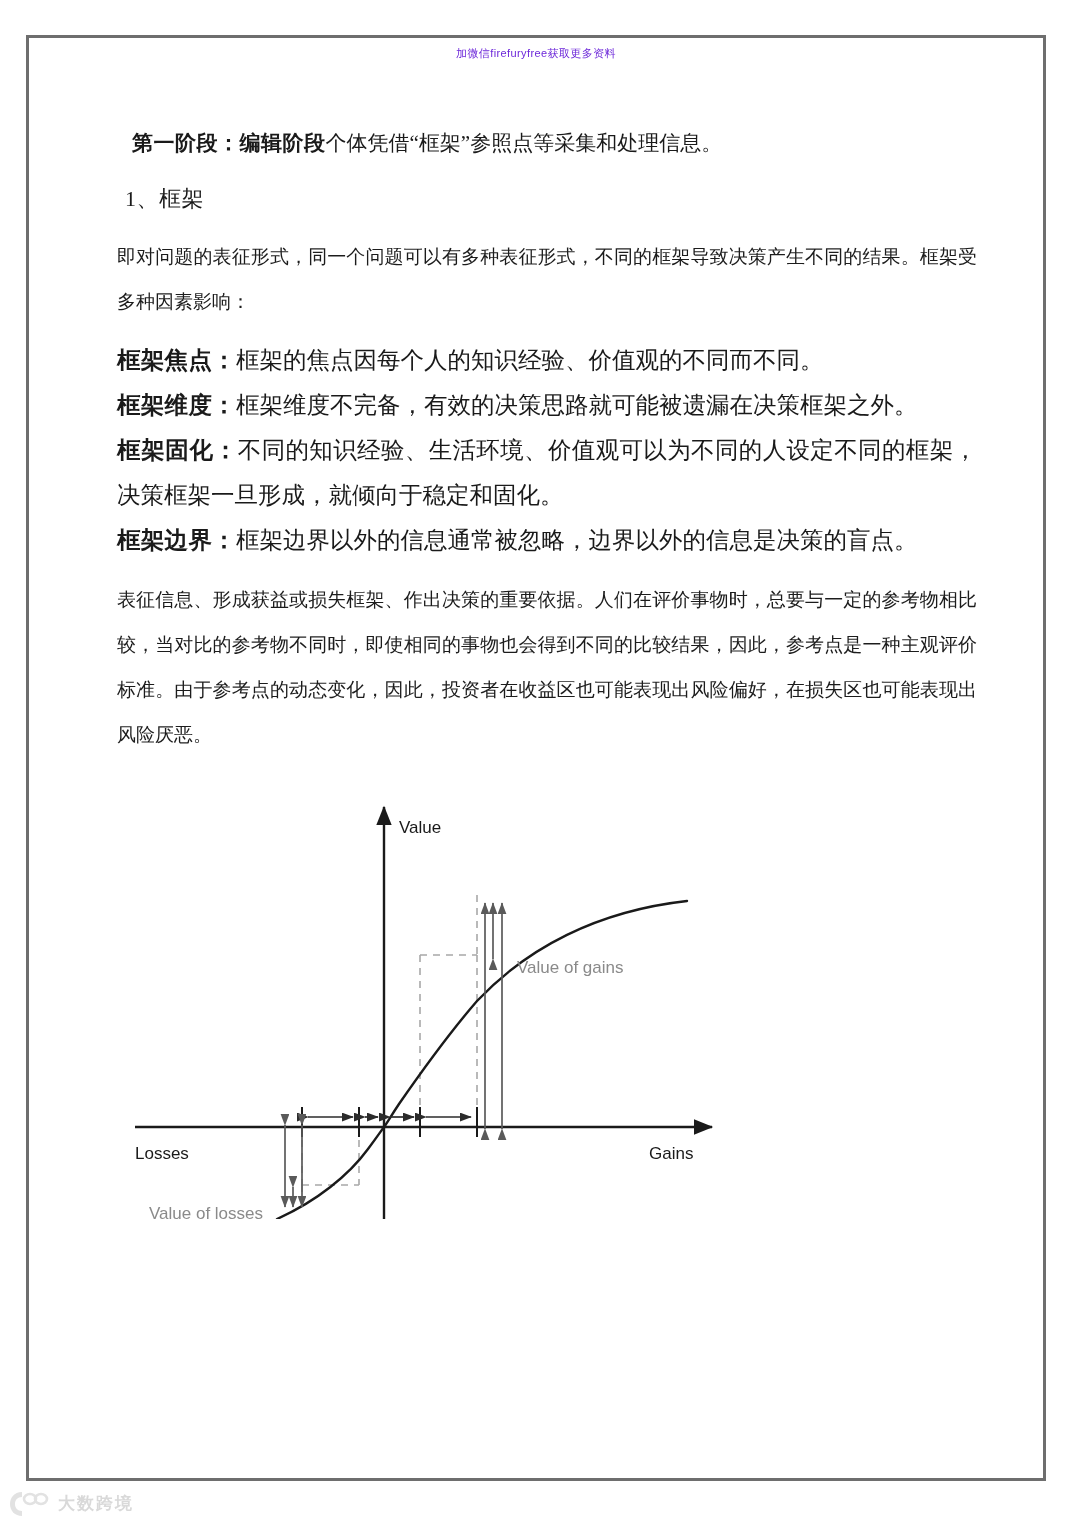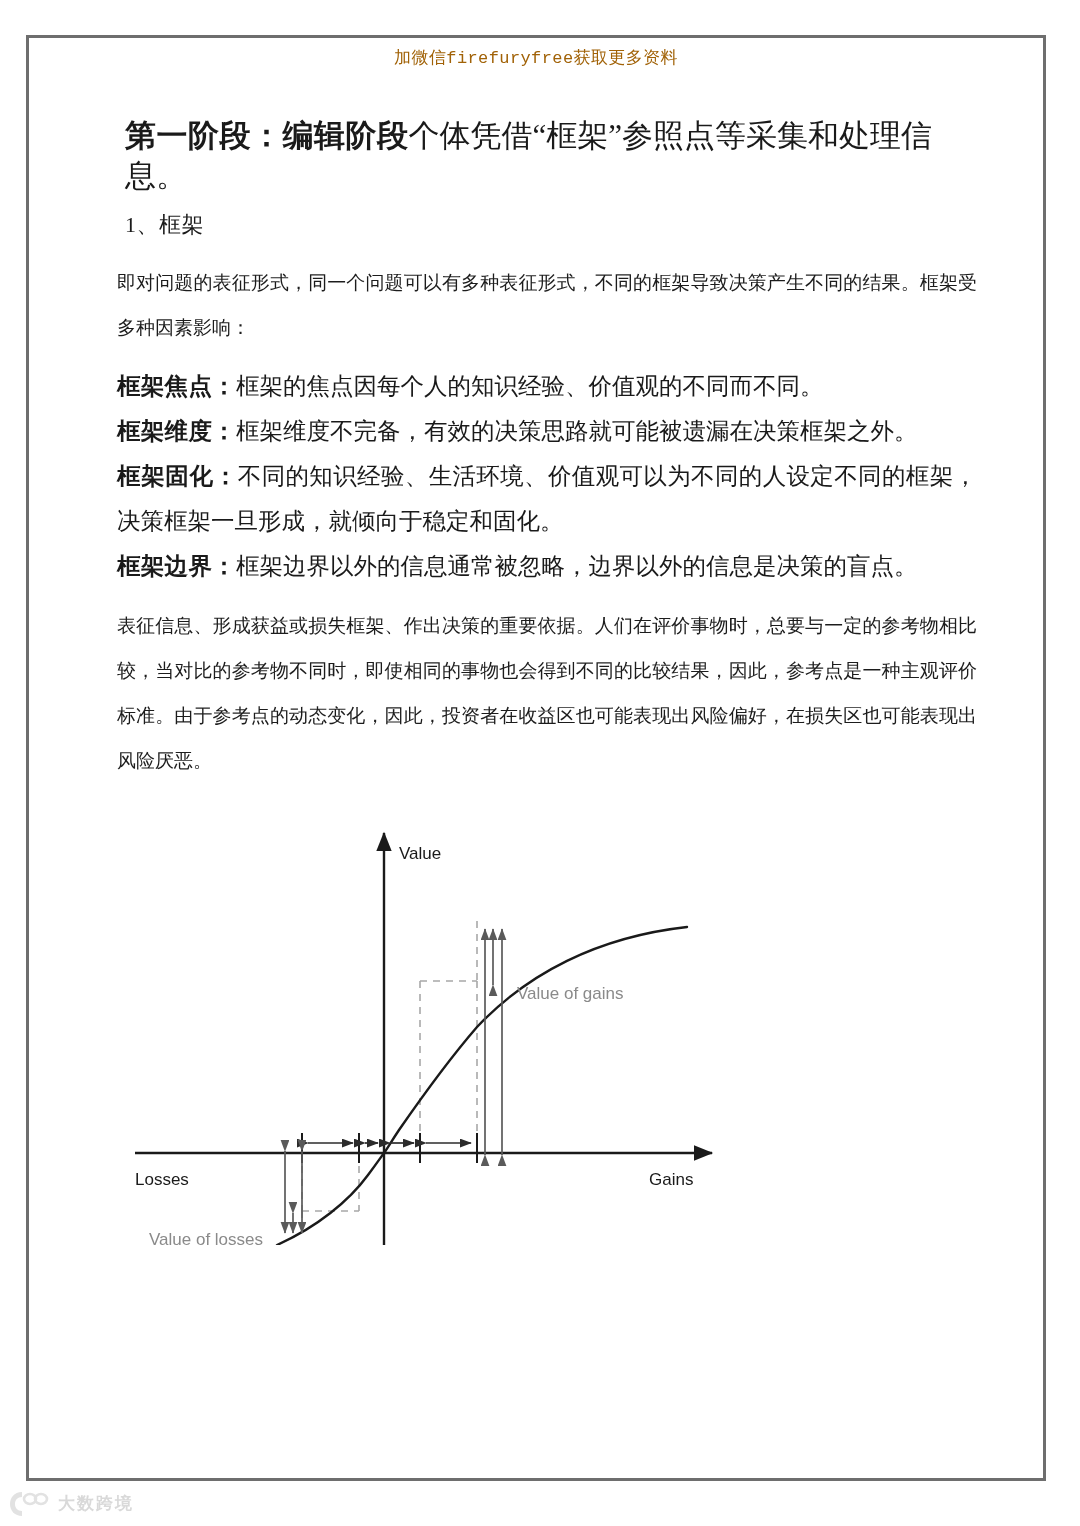--- a/index.html
+++ b/index.html
@@ -28,24 +28,24 @@
     background: #fff;
   }
 
   
   #doc-header {
     position: absolute;
     left: 0;
     top: 8px;
     width: 100%;
     text-align: center;
-    font-family: Liberation Mono, monospace;
-    font-size: 17px;
+    font-family: Liberation Sans, sans-serif;
+    font-size: 11px;
     letter-spacing: 0.4px;
-    color: #a16207;
+    color: #6d28d9;
   }
 
   
   #content {
     position: absolute;
     left: 88px;
     top: 70px;
     width: 860px;
   }
 
@@ -53,23 +53,23 @@
     font-size: 19px;
     line-height: 45px;
     color: #1c1c1c;
     margin: 0;
     text-align: justify;
     text-justify: inter-ideograph;
     font-family: "Liberation Serif", "DejaVu Serif", serif;
   }
 
   .stage-head {
-    font-size: 31px;
+    font-size: 21px;
     line-height: 40px;
-    margin: 8px;
+    margin: 15px;
     font-family: "Liberation Serif", "DejaVu Serif", serif;
   }
   .stage-head .b { font-weight: bold; letter-spacing: 0.5px; }
   .stage-head .n { font-weight: normal; }
 
   .numbered {
     font-size: 22px;
     font-weight: normal;
     line-height: 42px;
     margin: 0;

